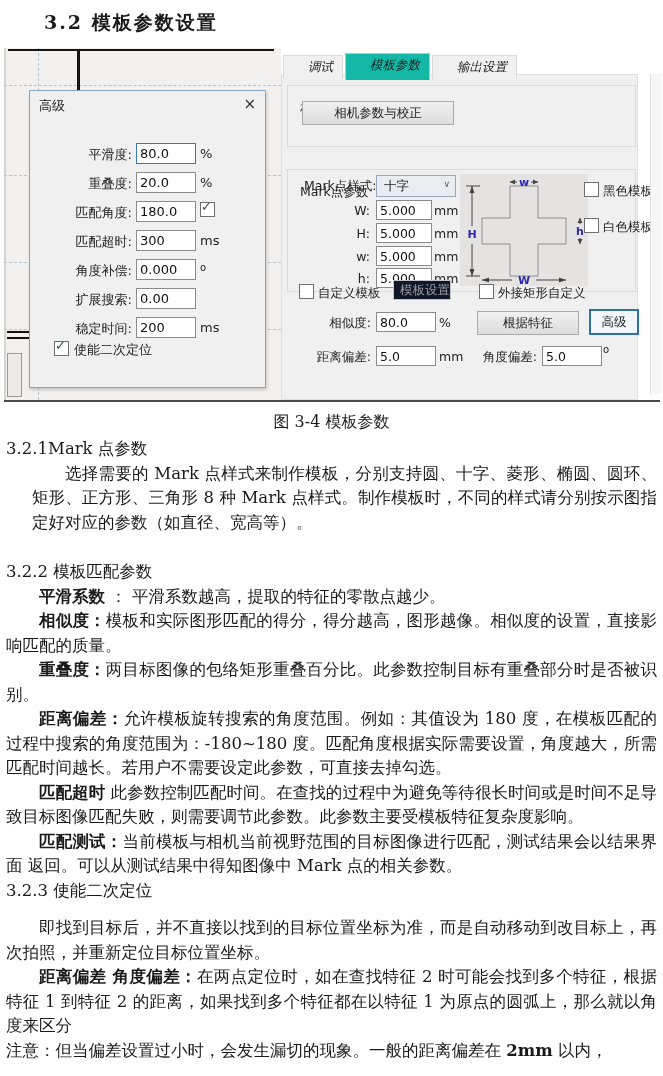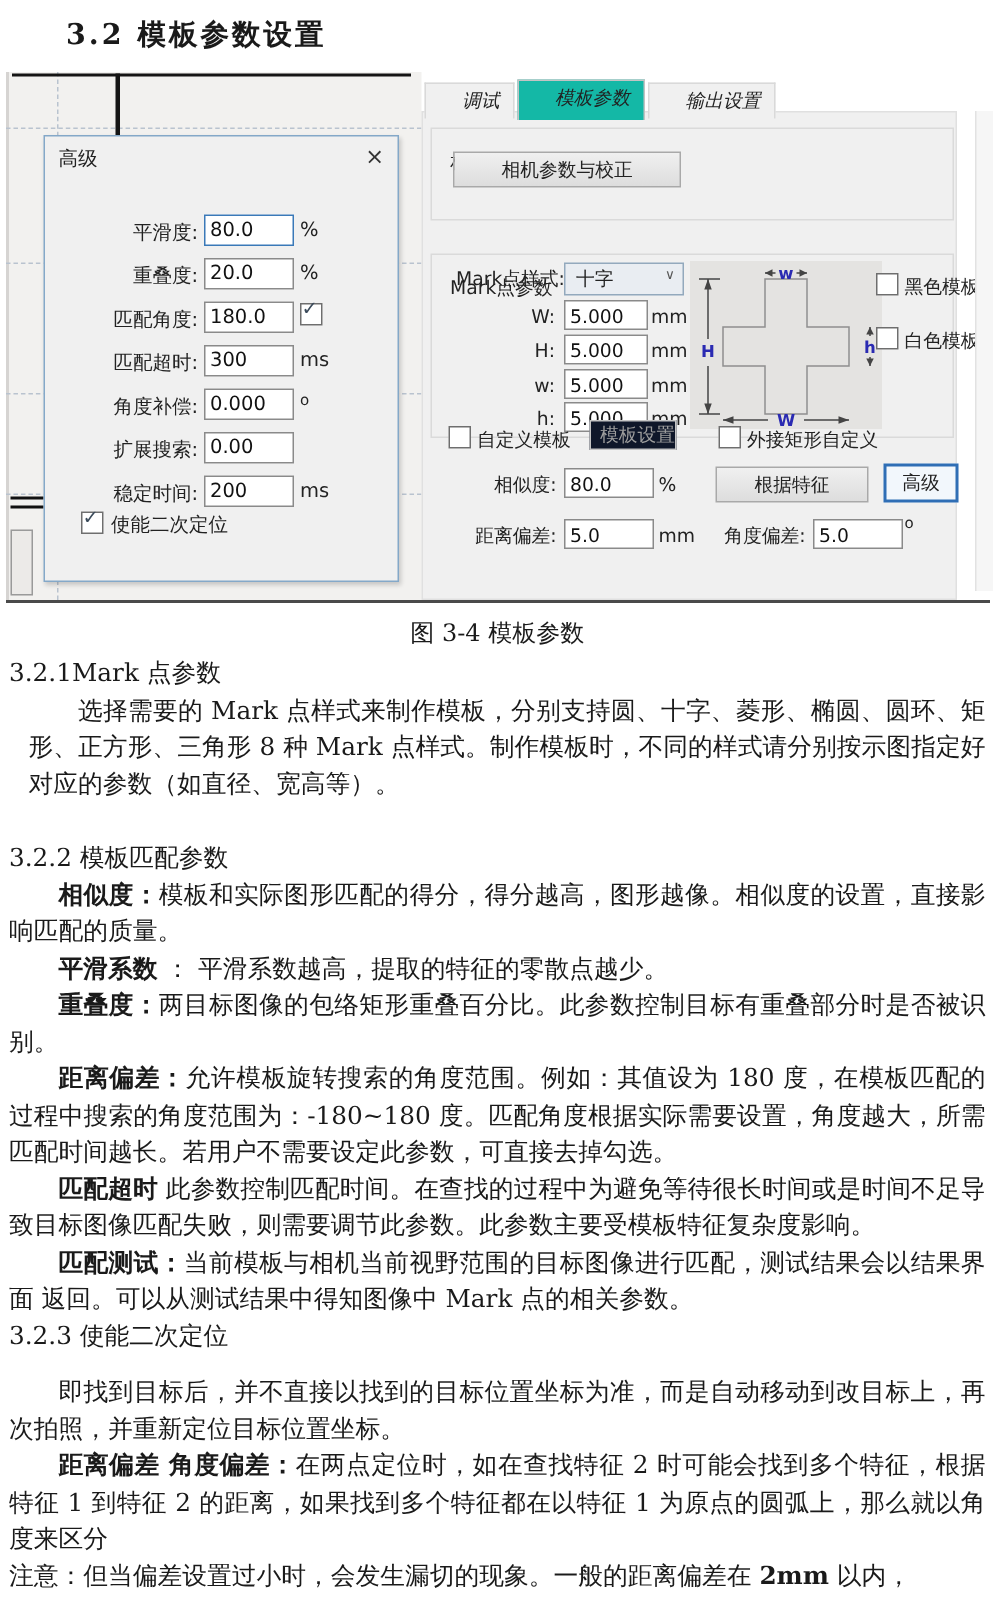--- a/index.html
+++ b/index.html
@@ -3,21 +3,21 @@
 <meta charset="utf-8">
 <style>
   html,body{margin:0;padding:0;background:#fff;}
   body{width:663px;font-family:"DejaVu Sans","Liberation Sans",sans-serif;color:#1a1a1a;}
   
   .doc-title{font-family:"DejaVu Serif","Liberation Serif",serif;font-weight:bold;font-size:19px;letter-spacing:2px;margin:10px 0 4px 44px;}
   .caption{font-family:"DejaVu Serif","Liberation Serif",serif;font-size:16px;text-align:center;margin:8px 0 4px 0;}
   .doc-body{font-family:"DejaVu Serif","Liberation Serif",serif;font-size:16.5px;line-height:24.5px;padding:0 6px;text-align:justify;}
   .doc-body p{margin:0;}
   .doc-body p.ind{text-indent:2em;}
-  .doc-body p.blk{margin-left:13px;text-indent:2em;}
+  .doc-body p.blk{margin-left:26px;text-indent:2em;}
   .doc-body p.sp-top{margin-top:25px;}
   .doc-body p.sp-top-sm{margin-top:13px;}
   .doc-body b{font-weight:bold;}
   
   .shot{position:relative;width:663px;height:356px;margin-top:12px;background:#fff;overflow:hidden;}
   .viewport{position:absolute;left:4px;top:0;width:277px;height:352px;background:#f2f1ef;}
   .vp-edge{position:absolute;left:0;top:0;width:2px;height:352px;background:#d6d4d2;}
   .vp-topline{position:absolute;left:4px;top:1px;width:266px;height:2px;background:#151515;}
   .vp-vline{position:absolute;left:73px;top:1px;width:3px;height:87px;background:#151515;}
   .dash-h{position:absolute;left:0;width:277px;border-top:1px dashed #b9c3cf;}
@@ -226,22 +226,22 @@
   <div class="shot-bottom"></div>
 </div>
 
 <div class="caption">图 3-4 模板参数</div>
 
 <div class="doc-body">
   <p>3.2.1Mark 点参数</p>
   <p class="blk">选择需要的 Mark 点样式来制作模板，分别支持圆、十字、菱形、椭圆、圆环、矩形、正方形、三角形 8 种 Mark 点样式。制作模板时，不同的样式请分别按示图指定好对应的参数（如直径、宽高等）。</p>
 
   <p class="sp-top">3.2.2 模板匹配参数</p>
+  <p class="ind"><b>平滑系数</b><span> ： 平滑系数越高，提取的特征的零散点越少。</span></p>
   <p class="ind"><b>相似度：</b><span>模板和实际图形匹配的得分，得分越高，图形越像。相似度的设置，直接影响匹配的质量。</span></p>
-  <p class="ind"><b>平滑系数</b><span> ： 平滑系数越高，提取的特征的零散点越少。</span></p>
   <p class="ind"><b>重叠度：</b><span>两目标图像的包络矩形重叠百分比。此参数控制目标有重叠部分时是否被识别。</span></p>
   <p class="ind"><b>距离偏差：</b><span>允许模板旋转搜索的角度范围。例如：其值设为 180 度，在模板匹配的过程中搜索的角度范围为：-180~180 度。匹配角度根据实际需要设置，角度越大，所需匹配时间越长。若用户不需要设定此参数，可直接去掉勾选。</span></p>
   <p class="ind"><b>匹配超时</b><span> 此参数控制匹配时间。在查找的过程中为避免等待很长时间或是时间不足导致目标图像匹配失败，则需要调节此参数。此参数主要受模板特征复杂度影响。</span></p>
   <p class="ind"><b>匹配测试：</b><span>当前模板与相机当前视野范围的目标图像进行匹配，测试结果会以结果界面 返回。可以从测试结果中得知图像中 Mark 点的相关参数。</span></p>
 
   <p>3.2.3 使能二次定位</p>
   <p class="ind sp-top-sm">即找到目标后，并不直接以找到的目标位置坐标为准，而是自动移动到改目标上，再次拍照，并重新定位目标位置坐标。</p>
   <p class="ind"><b>距离偏差 角度偏差：</b><span>在两点定位时，如在查找特征 2 时可能会找到多个特征，根据特征 1 到特征 2 的距离，如果找到多个特征都在以特征 1 为原点的圆弧上，那么就以角度来区分</span></p>
   <p><span>注意：</span><span>但当偏差设置过小时，会发生漏切的现象。一般的距离偏差在 </span><b>2mm</b><span> 以内，</span></p>
 </div>

